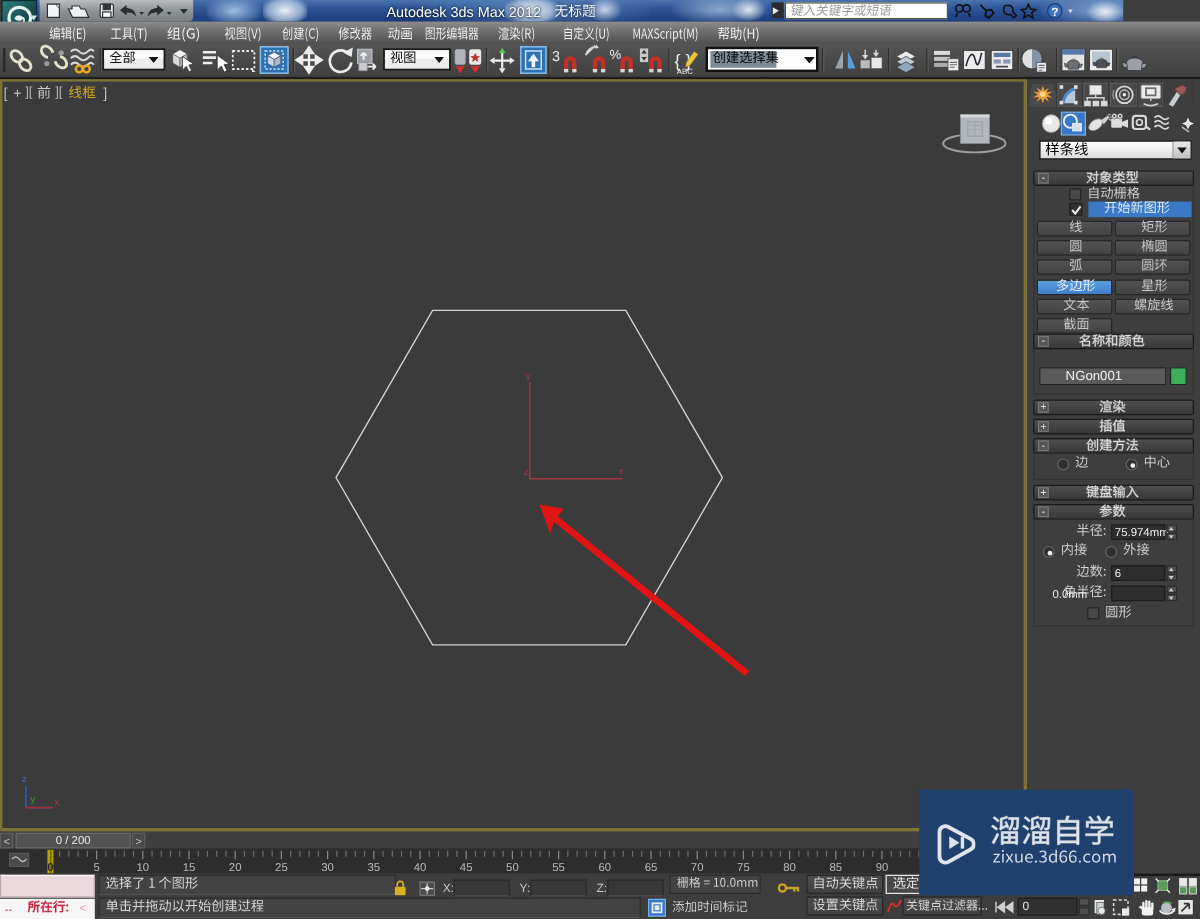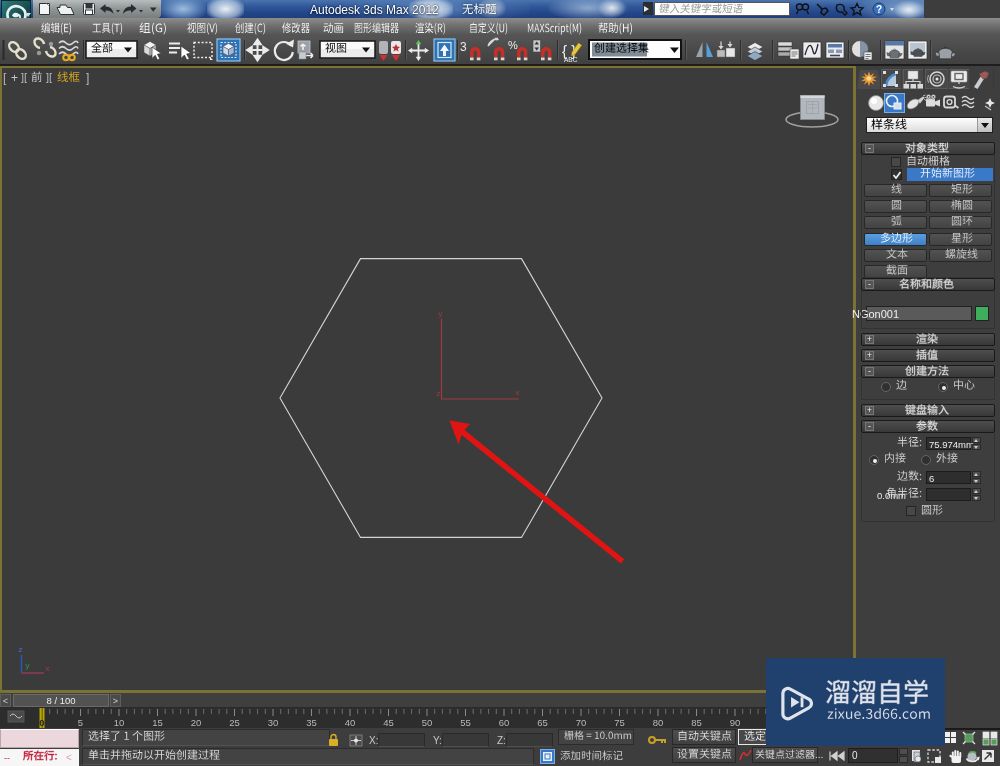--- a/index.html
+++ b/index.html
@@ -1,19 +1,19 @@
 <!DOCTYPE html>
 <html><head><meta charset="utf-8">
 <style>
 *{margin:0;padding:0;box-sizing:border-box}
 body{width:1000px;height:766px;font-family:"Liberation Sans",sans-serif;background:#3d3d3d;position:relative;overflow:hidden}
 .abs{position:absolute}
 </style></head><body>
 
-<div class="abs" style="left:0;top:0;width:924px;height:18px;background:linear-gradient(180deg,#4a74ae 0%,#31589a 35%,#24478a 70%,#1d3f7e 100%);overflow:hidden">
+<div class="abs" style="left:12px;top:0;width:924px;height:18px;background:linear-gradient(180deg,#4a74ae 0%,#31589a 35%,#24478a 70%,#1d3f7e 100%);overflow:hidden">
  <div class="abs" style="left:160px;top:-3px;width:46px;height:24px;background:radial-gradient(ellipse at center,rgba(170,200,230,0.9) 0%,rgba(120,160,205,0.5) 50%,rgba(60,100,160,0) 78%)"></div>
  <div class="abs" style="left:207px;top:-2px;width:37px;height:22px;background:radial-gradient(ellipse at center,rgba(245,248,250,0.95) 0%,rgba(200,218,235,0.6) 55%,rgba(80,120,170,0) 80%)"></div>
  <div class="abs" style="left:340px;top:-4px;width:190px;height:26px;background:radial-gradient(ellipse at center,rgba(120,160,208,0.55) 0%,rgba(60,100,160,0) 80%)"></div>
  <div class="abs" style="left:409px;top:-2px;width:44px;height:22px;background:radial-gradient(ellipse at center,rgba(244,246,248,0.95) 0%,rgba(205,220,236,0.6) 55%,rgba(80,120,170,0) 80%)"></div>
  <div class="abs" style="left:478px;top:-2px;width:28px;height:20px;background:radial-gradient(ellipse at center,rgba(235,240,246,0.8) 0%,rgba(90,130,180,0) 75%)"></div>
  <div class="abs" style="left:548px;top:-4px;width:80px;height:24px;background:radial-gradient(ellipse at center,rgba(180,205,228,0.7) 0%,rgba(60,100,160,0) 75%)"></div>
  <div class="abs" style="left:598px;top:-2px;width:28px;height:20px;background:radial-gradient(ellipse at center,rgba(238,242,246,0.9) 0%,rgba(90,130,180,0) 72%)"></div>
  <div class="abs" style="left:855px;top:-4px;width:105px;height:26px;background:radial-gradient(ellipse at center,rgba(150,185,220,0.8) 0%,rgba(60,100,160,0) 78%)"></div>
  <div class="abs" style="left:893px;top:0px;width:32px;height:20px;background:radial-gradient(ellipse at center,rgba(240,244,248,0.9) 0%,rgba(90,130,180,0) 70%)"></div>
  <div class="abs" style="left:310px;top:3px;font-size:12px;color:#ffffff;text-shadow:0 1px 3px #0a1e3c,0 0 2px #0a1e3c">Autodesk 3ds Max  2012</div>
@@ -564,21 +564,21 @@
     </g>
   </svg>
 <div class="abs" style="left:861px;top:278px;width:134px;height:13px;background:linear-gradient(180deg,#4e4e4e,#383838);border:1px solid #1a1a1a;border-radius:2px"></div>
 <div class="abs" style="left:865px;top:280px;width:9px;height:9px;background:#555;border:1px solid #777;font-size:9px;line-height:7px;text-align:center;color:#eee">-</div>
 <svg width="57" height="12" viewBox="0 -8.8 57 12" style="position:absolute;left:899px;top:279px;overflow:visible;">
     <g>
       <path d="M2.9 -5.8C3.5 -5.4 4.1 -4.9 4.6 -4.5C3.3 -3.8 1.9 -3.3 0.5 -3.0C0.7 -2.8 0.9 -2.5 0.9 -2.2C1.6 -2.4 2.2 -2.6 2.8 -2.8V0.9H3.6V0.3H8.5V0.9H9.3V-3.7H5.0C6.8 -4.7 8.4 -6.1 9.3 -7.8L8.7 -8.2L8.6 -8.1H4.7C5.0 -8.4 5.2 -8.8 5.4 -9.1L4.5 -9.3C3.8 -8.2 2.6 -7.0 0.8 -6.1C1.0 -6.0 1.2 -5.7 1.3 -5.5C2.4 -6.0 3.3 -6.7 4.0 -7.4H8.1C7.4 -6.4 6.5 -5.6 5.4 -4.9C4.8 -5.3 4.1 -5.9 3.5 -6.3ZM8.5 -0.5H3.6V-3.0H8.5Z M16.6 -4.9C16.4 -3.6 15.9 -2.2 15.3 -1.3C15.5 -1.2 15.8 -1.0 16.0 -0.9C16.6 -1.8 17.1 -3.3 17.4 -4.8ZM19.6 -4.8C20.1 -3.6 20.5 -2.0 20.7 -1.0L21.5 -1.2C21.3 -2.3 20.8 -3.8 20.3 -5.1ZM16.9 -9.2C16.6 -7.8 16.1 -6.4 15.5 -5.5V-6.1H14.1V-8.0C14.6 -8.2 15.1 -8.3 15.5 -8.5L15.0 -9.1C14.2 -8.8 12.8 -8.5 11.7 -8.3C11.8 -8.1 11.9 -7.8 11.9 -7.6C12.4 -7.7 12.8 -7.8 13.3 -7.9V-6.1H11.6V-5.3H13.2C12.8 -4.0 12.0 -2.6 11.4 -1.8C11.5 -1.6 11.7 -1.3 11.8 -1.1C12.3 -1.8 12.9 -2.9 13.3 -4.0V0.9H14.1V-4.1C14.4 -3.6 14.8 -3.0 15.0 -2.7L15.5 -3.3C15.3 -3.6 14.4 -4.6 14.1 -4.9V-5.3H15.4L15.3 -5.2C15.5 -5.1 15.9 -4.9 16.0 -4.8C16.4 -5.4 16.8 -6.2 17.1 -7.0H18.2V-0.1C18.2 0.0 18.1 0.1 18.0 0.1C17.9 0.1 17.4 0.1 16.9 0.1C17.0 0.3 17.1 0.6 17.1 0.8C17.8 0.8 18.3 0.8 18.6 0.7C18.9 0.6 19.0 0.3 19.0 -0.1V-7.0H20.5C20.3 -6.6 20.1 -6.2 19.9 -5.8L20.6 -5.6C20.9 -6.2 21.3 -7.0 21.5 -7.7L21.0 -7.8L20.9 -7.8H17.3C17.4 -8.2 17.6 -8.6 17.6 -9.1Z M27.8 -8.2V0.4H28.6V-0.5H31.1V0.3H31.9V-8.2ZM28.6 -1.3V-7.4H31.1V-1.3ZM26.8 -9.1C25.9 -8.7 24.1 -8.4 22.7 -8.2C22.7 -8.0 22.9 -7.7 22.9 -7.6C23.5 -7.6 24.1 -7.7 24.7 -7.8V-6.0H22.6V-5.2H24.5C24.0 -3.8 23.1 -2.3 22.3 -1.5C22.4 -1.3 22.6 -0.9 22.7 -0.7C23.5 -1.5 24.2 -2.7 24.7 -4.0V0.9H25.5V-4.0C26.0 -3.4 26.6 -2.5 26.9 -2.1L27.4 -2.8C27.1 -3.1 25.9 -4.5 25.5 -4.9V-5.2H27.5V-6.0H25.5V-8.0C26.2 -8.1 26.9 -8.3 27.4 -8.5Z M40.7 -5.6C40.7 -1.6 40.5 -0.4 37.8 0.3C37.9 0.5 38.1 0.7 38.1 0.9C41.1 0.1 41.3 -1.4 41.3 -5.6ZM37.4 -5.0C36.8 -4.5 35.7 -4.0 34.7 -3.7C34.9 -3.6 35.1 -3.3 35.3 -3.2C36.2 -3.5 37.4 -4.1 38.1 -4.8ZM37.7 -2.0C37.1 -1.1 35.8 -0.4 34.5 0.0C34.6 0.2 34.8 0.4 35.0 0.6C36.4 0.1 37.7 -0.7 38.5 -1.7ZM41.1 -0.8C41.9 -0.4 42.7 0.4 43.1 0.9L43.6 0.4C43.2 -0.1 42.3 -0.8 41.6 -1.3ZM38.9 -6.7V-1.5H39.6V-6.1H42.4V-1.5H43.1V-6.7H41.0C41.1 -7.1 41.3 -7.5 41.4 -7.9H43.4V-8.6H38.7V-7.9H40.7C40.6 -7.5 40.5 -7.1 40.3 -6.7ZM35.5 -9.1C35.7 -8.8 35.8 -8.4 35.9 -8.1H33.7V-7.4H38.5V-8.1H36.7C36.6 -8.5 36.4 -8.9 36.2 -9.3ZM37.6 -3.6C36.9 -2.9 35.7 -2.3 34.6 -1.9C34.7 -2.5 34.7 -3.0 34.7 -3.5V-5.2H38.4V-5.9H37.3C37.5 -6.3 37.8 -6.7 38.0 -7.2L37.3 -7.4C37.1 -6.9 36.8 -6.3 36.6 -5.9H35.1L35.7 -6.1C35.6 -6.4 35.4 -7.0 35.1 -7.4L34.5 -7.2C34.7 -6.8 35.0 -6.2 35.0 -5.9H34.0V-3.5C34.0 -2.4 33.9 -0.7 33.4 0.5C33.5 0.6 33.9 0.8 34.0 0.9C34.4 0.1 34.6 -0.9 34.6 -1.9C34.8 -1.7 35.0 -1.5 35.1 -1.3C36.3 -1.7 37.5 -2.5 38.2 -3.3Z M49.2 -5.4V-3.5H46.7V-5.4ZM50.0 -5.4H52.6V-3.5H50.0ZM50.6 -7.5C50.3 -7.1 49.8 -6.6 49.4 -6.2H46.5C46.9 -6.6 47.3 -7.1 47.7 -7.5ZM47.9 -9.3C47.1 -7.8 45.8 -6.5 44.4 -5.6C44.6 -5.4 44.8 -5.0 44.9 -4.9C45.2 -5.1 45.6 -5.3 45.9 -5.6V-0.9C45.9 0.4 46.4 0.7 48.2 0.7C48.6 0.7 52.0 0.7 52.4 0.7C54.1 0.7 54.4 0.2 54.6 -1.5C54.4 -1.6 54.0 -1.7 53.8 -1.8C53.7 -0.4 53.5 -0.1 52.4 -0.1C51.7 -0.1 48.7 -0.1 48.1 -0.1C46.9 -0.1 46.7 -0.2 46.7 -0.9V-2.7H52.6V-2.2H53.5V-6.2H50.4C51.0 -6.7 51.5 -7.4 51.8 -7.9L51.3 -8.3L51.1 -8.3H48.2C48.4 -8.5 48.5 -8.8 48.6 -9.0Z" fill="#e0e0e0" stroke="#e0e0e0" stroke-width="0.3"></path>
     </g>
   </svg>
 <div class="abs" style="left:866px;top:306px;width:106px;height:15px;background:#5a5a5a;border:1px solid #222"></div>
-<div class="abs" style="left:852px;top:308px;font-size:11px;color:#f0f0f0">NGon001</div>
+<div class="abs" style="left:888px;top:308px;font-size:11px;color:#f0f0f0">NGon001</div>
 <div class="abs" style="left:975px;top:306px;width:14px;height:15px;background:#3fae5c;border:1px solid #222"></div>
 <div class="abs" style="left:861px;top:333px;width:134px;height:13px;background:linear-gradient(180deg,#4e4e4e,#383838);border:1px solid #1a1a1a;border-radius:2px"></div>
 <div class="abs" style="left:865px;top:335px;width:9px;height:9px;background:#555;border:1px solid #777;font-size:9px;line-height:7px;text-align:center;color:#eee">+</div>
 <svg width="24" height="12" viewBox="0 -8.8 24 12" style="position:absolute;left:916px;top:334px;overflow:visible;">
     <g>
       <path d="M4.5 -6.4V-5.7H9.2V-6.4ZM3.2 -0.1V0.6H10.6V-0.1ZM5.0 -2.7H8.7V-1.6H5.0ZM5.0 -4.3H8.7V-3.3H5.0ZM4.3 -4.9V-1.0H9.4V-4.9ZM1.0 -8.5C1.6 -8.2 2.4 -7.6 2.8 -7.2L3.3 -7.9C2.9 -8.2 2.1 -8.7 1.5 -9.1ZM0.4 -5.6C1.1 -5.2 1.9 -4.7 2.4 -4.3L2.9 -5.0C2.4 -5.3 1.6 -5.9 0.9 -6.2ZM0.8 0.2 1.5 0.7C2.1 -0.3 2.8 -1.7 3.3 -2.9L2.7 -3.4C2.1 -2.1 1.3 -0.7 0.8 0.2ZM6.2 -9.1C6.4 -8.8 6.5 -8.4 6.6 -8.0H3.5V-6.1H4.3V-7.3H9.5V-6.1H10.3V-8.0H7.5C7.4 -8.4 7.2 -8.9 7.1 -9.3Z M11.5 -7.0C12.1 -6.8 12.9 -6.5 13.4 -6.2L13.7 -6.9C13.3 -7.1 12.5 -7.4 11.8 -7.6ZM12.2 -8.6C12.9 -8.4 13.7 -8.0 14.1 -7.8L14.5 -8.4C14.0 -8.6 13.2 -9.0 12.6 -9.2ZM11.8 -4.2 12.4 -3.7C13.0 -4.3 13.7 -5.0 14.3 -5.7L13.8 -6.2C13.1 -5.5 12.3 -4.7 11.8 -4.2ZM16.1 -4.4V-3.2H11.6V-2.5H15.3C14.4 -1.4 12.8 -0.4 11.4 0.0C11.6 0.2 11.8 0.5 11.9 0.7C13.4 0.1 15.1 -1.0 16.1 -2.2V0.9H16.9V-2.2C17.9 -0.9 19.5 0.1 21.1 0.6C21.2 0.4 21.4 0.1 21.6 -0.1C20.1 -0.5 18.6 -1.4 17.6 -2.5H21.4V-3.2H16.9V-4.4ZM16.7 -9.2C16.7 -8.8 16.6 -8.4 16.6 -8.0H14.8V-7.3H16.5C16.1 -5.8 15.4 -5.0 14.0 -4.4C14.1 -4.3 14.4 -3.9 14.5 -3.8C16.1 -4.5 16.9 -5.5 17.3 -7.3H18.8V-5.3C18.8 -4.7 18.9 -4.5 19.0 -4.3C19.2 -4.2 19.5 -4.1 19.7 -4.1C19.9 -4.1 20.2 -4.1 20.4 -4.1C20.6 -4.1 20.9 -4.1 21.0 -4.2C21.2 -4.3 21.3 -4.4 21.4 -4.6C21.4 -4.8 21.5 -5.4 21.5 -5.9C21.3 -5.9 21.0 -6.1 20.8 -6.2C20.8 -5.7 20.8 -5.3 20.7 -5.1C20.7 -5.0 20.7 -4.9 20.6 -4.9C20.5 -4.8 20.4 -4.8 20.3 -4.8C20.2 -4.8 20.0 -4.8 19.9 -4.8C19.8 -4.8 19.7 -4.8 19.7 -4.9C19.6 -4.9 19.6 -5.0 19.6 -5.3V-8.0H17.4C17.5 -8.4 17.5 -8.8 17.5 -9.3Z" fill="#e0e0e0" stroke="#e0e0e0" stroke-width="0.3"></path>
     </g>
   </svg>
 <div class="abs" style="left:861px;top:349px;width:134px;height:13px;background:linear-gradient(180deg,#4e4e4e,#383838);border:1px solid #1a1a1a;border-radius:2px"></div>
 <div class="abs" style="left:865px;top:351px;width:9px;height:9px;background:#555;border:1px solid #777;font-size:9px;line-height:7px;text-align:center;color:#eee">+</div>
@@ -674,21 +674,21 @@
     <g>
       <path d="M3.7 -6.9H7.2V-6.1H3.7ZM3.0 -7.5V-5.5H8.0V-7.5ZM5.2 -3.9V-3.2C5.2 -2.6 4.9 -1.7 2.0 -1.1C2.2 -1.0 2.4 -0.7 2.5 -0.5C5.5 -1.2 5.9 -2.3 5.9 -3.2V-3.9ZM5.7 -1.8C6.6 -1.4 7.8 -0.8 8.4 -0.5L8.7 -1.1C8.1 -1.4 6.9 -1.9 6.1 -2.3ZM2.7 -4.9V-2.0H3.5V-4.2H7.5V-2.1H8.3V-4.9ZM0.9 -8.8V0.9H1.7V0.5H9.3V0.9H10.1V-8.8ZM1.7 -0.2V-8.1H9.3V-0.2Z M20.3 -9.1C19.6 -8.2 18.4 -7.2 17.3 -6.7C17.5 -6.6 17.8 -6.3 17.9 -6.1C19.0 -6.7 20.3 -7.7 21.1 -8.7ZM20.6 -6.0C19.9 -5.1 18.6 -4.1 17.4 -3.5C17.6 -3.3 17.9 -3.1 18.0 -2.9C19.2 -3.6 20.5 -4.6 21.4 -5.7ZM20.9 -3.1C20.1 -1.7 18.5 -0.5 16.9 0.2C17.1 0.4 17.3 0.7 17.4 0.9C19.1 0.1 20.7 -1.2 21.6 -2.8ZM15.4 -7.8V-4.9H13.7V-7.8ZM11.5 -4.9V-4.2H12.9C12.8 -2.5 12.6 -0.9 11.4 0.4C11.6 0.5 11.9 0.8 12.0 0.9C13.3 -0.5 13.6 -2.3 13.7 -4.2H15.4V0.9H16.3V-4.2H17.4V-4.9H16.3V-7.8H17.3V-8.6H11.6V-7.8H12.9V-4.9Z" fill="#d0d0d0"></path>
     </g>
   </svg>
 <div class="abs" style="left:861px;top:155px;width:134px;height:123px;border:1px solid #333;border-top:none"></div>
 <div class="abs" style="left:861px;top:291px;width:134px;height:38px;border:1px solid #333;border-top:none"></div>
 <div class="abs" style="left:861px;top:378px;width:134px;height:22px;border:1px solid #333;border-top:none"></div>
 <div class="abs" style="left:861px;top:433px;width:134px;height:89px;border:1px solid #333;border-top:none"></div>
 <div class="abs" style="left:0;top:693px;width:856px;height:15px;background:#3f3f3f;border-bottom:1px solid #2a2a2a"></div>
 <div class="abs" style="left:0;top:694px;width:11px;height:13px;background:#4a4a4a;border:1px solid #5e5e5e;color:#ccc;font-size:9px;text-align:center;line-height:12px">&lt;</div>
-<div class="abs" style="left:13px;top:694px;width:96px;height:13px;background:#525252;border:1px solid #6a6a6a;color:#ececec;font-size:9.5px;text-align:center;line-height:12px">8 / 100</div>
+<div class="abs" style="left:13px;top:694px;width:96px;height:13px;background:#525252;border:1px solid #6a6a6a;color:#ececec;font-size:9.5px;text-align:center;line-height:12px">0 / 200</div>
 <div class="abs" style="left:110px;top:694px;width:11px;height:13px;background:#4a4a4a;border:1px solid #5e5e5e;color:#ccc;font-size:9px;text-align:center;line-height:12px">&gt;</div>
 <div class="abs" style="left:0;top:708px;width:856px;height:20px;background:#2d2d2d"></div>
 <svg class="abs" style="left:0;top:708px" width="856" height="20" viewBox="0 0 856 20">
     <rect x="8" y="3" width="16" height="11" fill="#4a4a4a" stroke="#5e5e5e" stroke-width="0.8"></rect>
     <path d="M10 8 q3 -4 6 0 t6 0" stroke="#c8c8c8" fill="none" stroke-width="1"></path>
     <path d="M42.0 1 V8" stroke="#8a8a8a" stroke-width="1"></path>
     <path d="M49.7 1 V6" stroke="#6e6e6e" stroke-width="1"></path>
     <path d="M57.4 1 V6" stroke="#6e6e6e" stroke-width="1"></path>
     <path d="M65.1 1 V6" stroke="#6e6e6e" stroke-width="1"></path>
     <path d="M72.8 1 V6" stroke="#6e6e6e" stroke-width="1"></path>

